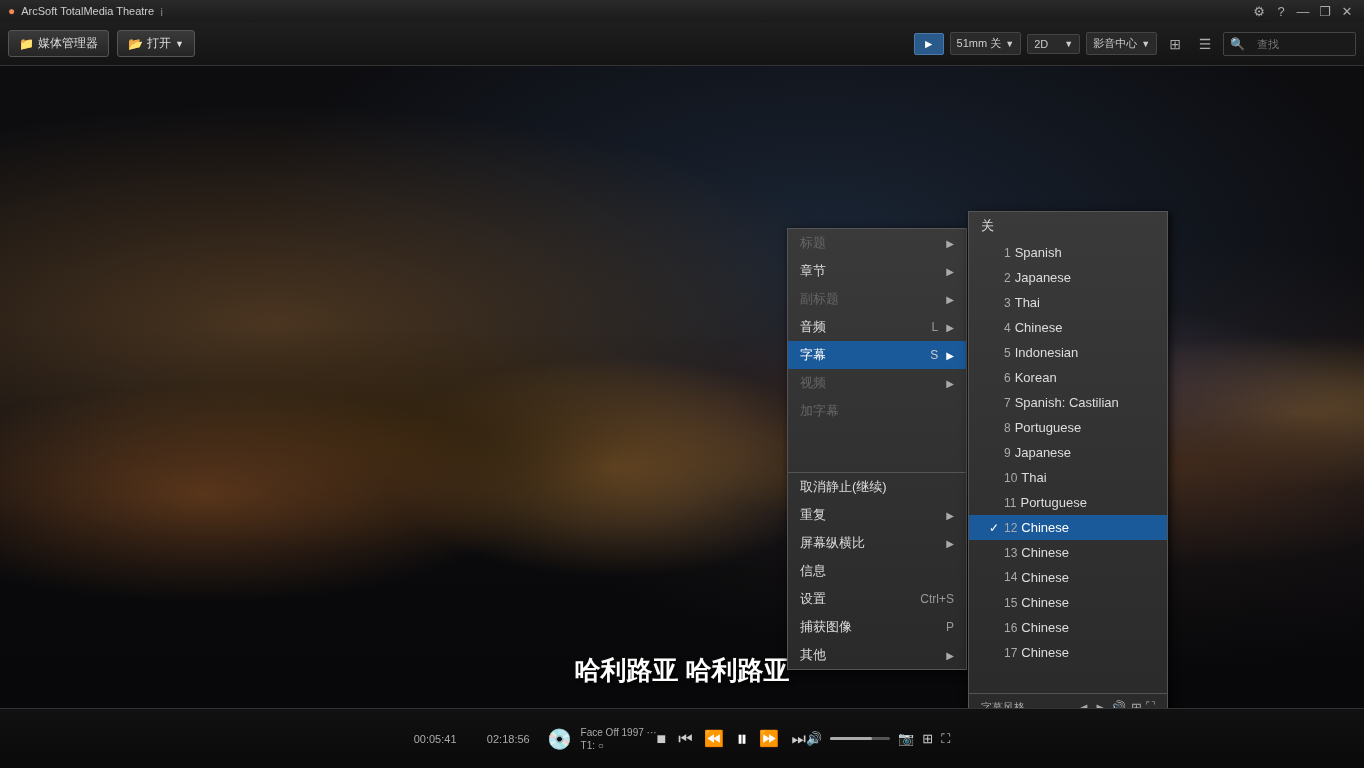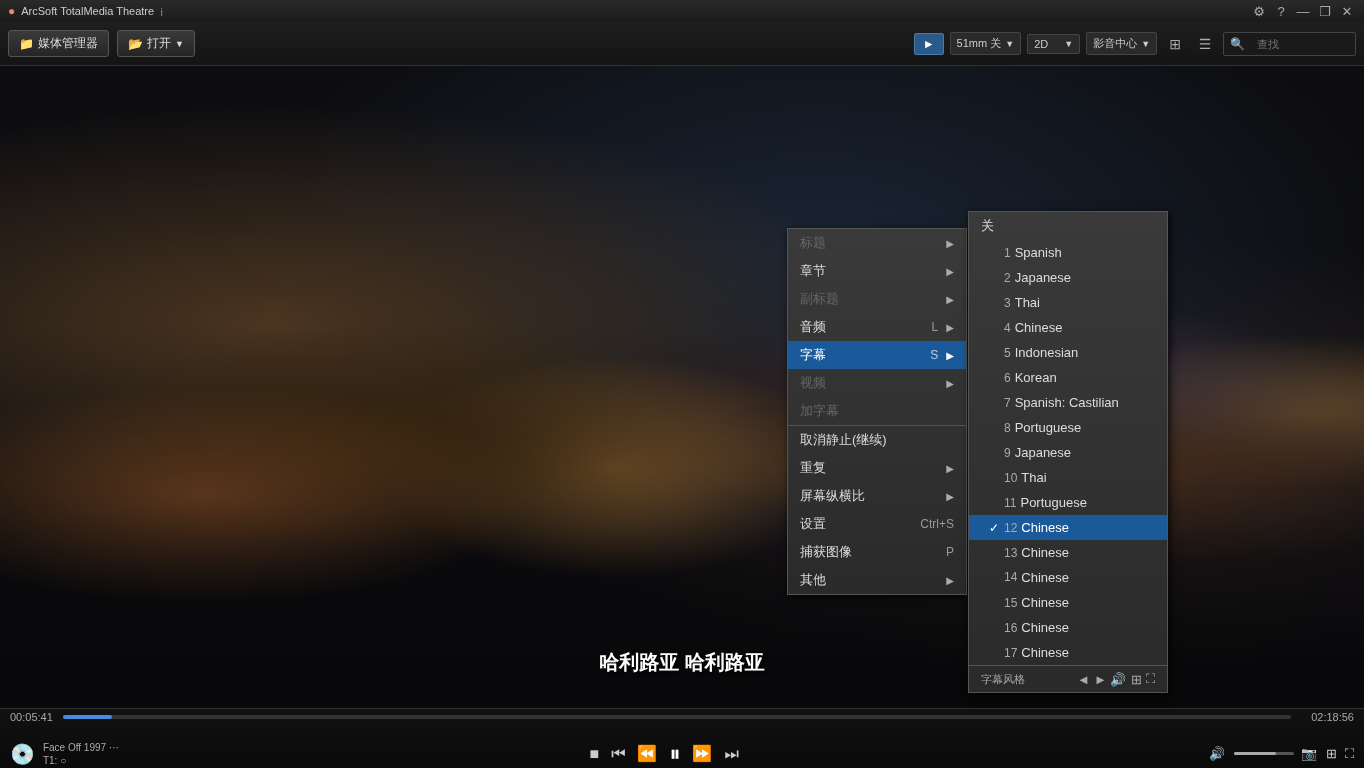--- a/index.html
+++ b/index.html
@@ -58,40 +58,40 @@
         radial-gradient(ellipse at 80% 60%, #2a2020 0%, transparent 40%),
         #0d0d10;
       position: absolute; top: 0; left: 0;
     }
     
     .choir-overlay {
       position: absolute; bottom: 0; left: 0; width: 100%; height: 100%;
       background: linear-gradient(to top, rgba(0,0,0,0.4) 0%, transparent 60%);
     }
     .subtitle-text {
-      position: absolute; bottom: 32px; left: 50%; transform: translateX(-50%);
-      color: #fff; font-size: 20px; text-shadow: 2px 2px 4px #000;
+      position: absolute; bottom: 20px; left: 50%; transform: translateX(-50%);
+      color: #fff; font-size: 26px; text-shadow: 2px 2px 4px #000;
       white-space: nowrap; font-weight: bold;
     }
 
     
     .context-menu {
       position: absolute; top: 162px; left: 787px;
       background: linear-gradient(to bottom, #3a3a3a, #2a2a2a);
       border: 1px solid #555; min-width: 180px;
       z-index: 200; box-shadow: 2px 2px 8px rgba(0,0,0,0.8);
     }
     .menu-item {
       display: flex; align-items: center; justify-content: space-between;
       padding: 5px 12px; color: #ddd; font-size: 13px; cursor: pointer;
       white-space: nowrap; gap: 20px;
     }
     .menu-item:hover, .menu-item.highlighted { background: #1a5a9a; color: #fff; }
     .menu-item.disabled { color: #666; cursor: default; }
-    .menu-item.separator { border-top: 1px solid #555; }
+    .menu-item.separator { border-top: 1px solid #555; margin-top: 47px; }
     .menu-shortcut { color: #999; font-size: 12px; }
     .menu-arrow { color: #aaa; font-size: 10px; }
     .menu-item.highlighted .menu-arrow { color: #fff; }
     .menu-item.highlighted .menu-shortcut { color: #ccc; }
 
     
     .submenu {
       position: absolute; top: 0px; left: 180px;
       background: linear-gradient(to bottom, #3a3a3a, #2a2a2a);
       border: 1px solid #555; min-width: 200px;
@@ -105,21 +105,21 @@
     .submenu-item.active { background: #1a5a9a; color: #fff; }
     .check-mark { color: #fff; font-size: 12px; width: 15px; }
     .num-label { color: #aaa; font-size: 12px; margin-right: 4px; }
     .submenu-item.off-item { padding-left: 12px; }
 
     
     .controls-bar {
       width: 100%; height: 60px;
       background: linear-gradient(to bottom, #111, #0a0a0a);
       border-top: 1px solid #333;
-      display: flex; flex-direction: column; justify-content: center;
+      display: flex; flex-direction: row; justify-content: center;
       padding: 0 10px; gap: 18px;
     }
     .progress-row { display: flex; align-items: center; gap: 8px; }
     .time-left { color: #aaa; font-size: 11px; width: 45px; }
     .progress-bar {
       flex: 1; height: 4px; background: #333; border-radius: 2px; position: relative; cursor: pointer;
     }
     .progress-fill { height: 100%; background: #4a8adc; border-radius: 2px; width: 4%; }
     .time-right { color: #aaa; font-size: 11px; width: 55px; text-align: right; }
     .buttons-row { display: flex; align-items: center; justify-content: space-between; }
@@ -349,21 +349,21 @@
             <span>Chinese</span>
           </div>
         </div>
         <div class="submenu-item">
           <div style="display:flex;align-items:center;">
             <span class="check-mark"> </span>
             <span class="num-label">17</span>
             <span>Chinese</span>
           </div>
         </div>
-        <div style="border-top:1px solid #555;display:flex;align-items:center;justify-content:space-between;padding:5px 12px;">
+        <div style="border-top:1px solid #555;display:flex;align-items:center;justify-content:space-between;padding:5px 12px;margin-top:28px;">
           <span style="color:#aaa;font-size:11px;">字幕风格</span>
           <div style="display:flex;align-items:center;gap:4px;">
             <span style="color:#aaa;cursor:pointer;">◄</span>
             <span style="color:#aaa;cursor:pointer;">►</span>
             <span style="color:#aaa;cursor:pointer;">🔊</span>
             <span style="color:#aaa;cursor:pointer;">⊞</span>
             <span style="color:#aaa;cursor:pointer;">⛶</span>
           </div>
         </div>
       </div>
@@ -378,20 +378,23 @@
     <div class="menu-item separator">
       <span>取消静止(继续)</span>
     </div>
     <div class="menu-item">
       <span>重复</span>
       <span class="menu-arrow">▶</span>
     </div>
     <div class="menu-item">
       <span>屏幕纵横比</span>
       <span class="menu-arrow">▶</span>
+    </div>
+    <div class="menu-item">
+      <span>信息</span>
     </div>
     <div class="menu-item">
       <span>设置</span>
       <span class="menu-shortcut">Ctrl+S</span>
     </div>
     <div class="menu-item">
       <span>捕获图像</span>
       <span class="menu-shortcut">P</span>
     </div>
     <div class="menu-item">

